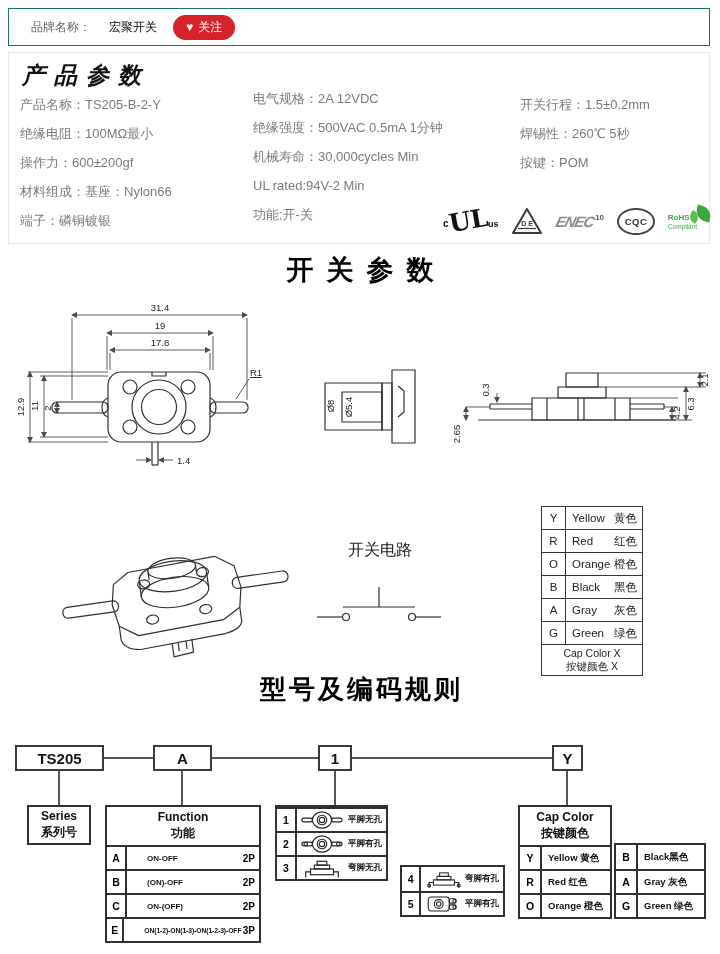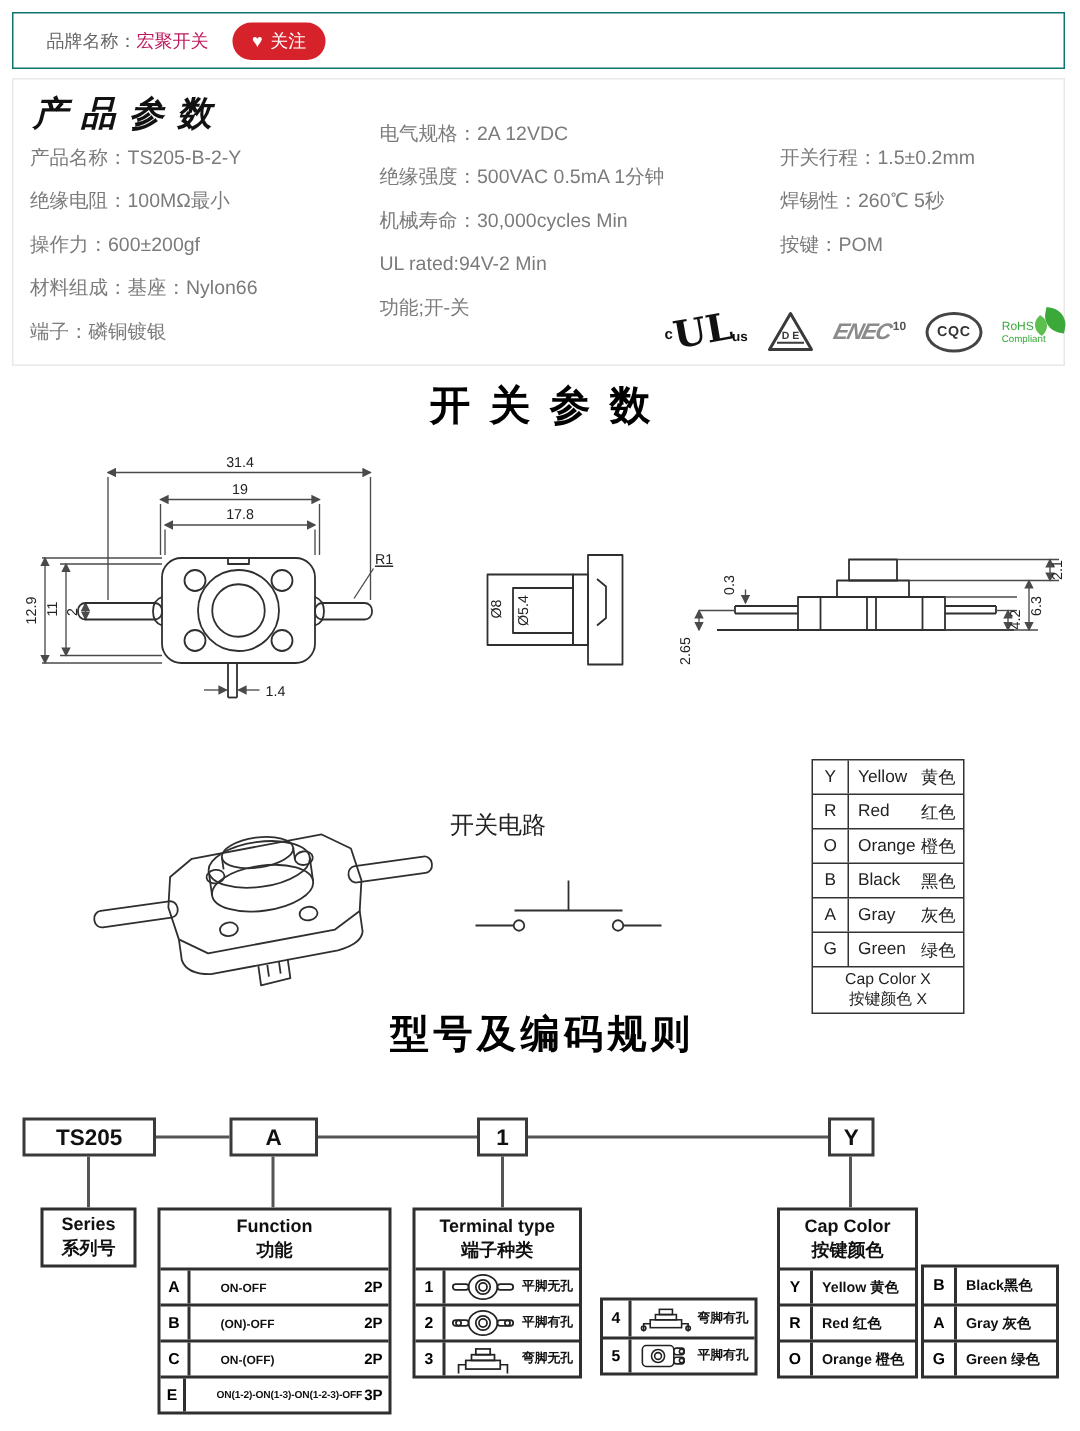--- a/index.html
+++ b/index.html
@@ -5,21 +5,21 @@
   *{margin:0;padding:0;box-sizing:border-box}
   html,body{background:#fff}
   body{font-family:"Liberation Sans",sans-serif;-webkit-font-smoothing:antialiased}
   .page{position:relative;width:720px;height:954px;background:#fff;overflow:hidden}
   .abs{position:absolute}
 
   
   .header-box{left:8px;top:8px;width:702px;height:38px;border:1px solid #0f766e;
     display:flex;align-items:center;padding-left:22px;background:#fff}
   .brand-label{font-size:12px;color:#666}
-  .brand-name{font-size:12px;color:#be185d;margin-left:0;cursor:pointer}
+  .brand-name{font-size:12px;color:#000000;margin-left:18px;cursor:pointer}
   .follow-btn{margin-left:16px;height:25px;padding:0 13px;background:#d6232b;border:none;
     border-radius:13px;color:#fff;font-size:12px;display:flex;align-items:center;gap:5px;cursor:pointer}
   .follow-heart{font-size:12px;line-height:1}
 
   
   .params-box{left:8px;top:52px;width:702px;height:192px;border:1px solid #e8e8e8;background:#fff}
   .params-title{left:22px;top:60px;font-family:"DejaVu Serif",serif;font-style:italic;font-weight:bold;
     font-size:23px;letter-spacing:9px;color:#111}
   .spec-col{font-size:13px;color:#7b7b7b;white-space:nowrap}
   .spec-col div{height:29px;line-height:29px}
@@ -35,34 +35,34 @@
   .enec-wrap{display:flex;align-items:flex-start}
   .enec-t{font-size:15px;font-weight:bold;font-style:italic;color:#8b8b8b;transform:skewX(-14deg);letter-spacing:-1px}
   .enec-n{font-size:8px;font-weight:bold;color:#555;margin-left:1px}
   .cqc-oval{width:40px;height:27px;border:2px solid #444;border-radius:50%;
     display:flex;align-items:center;justify-content:center;font-size:9.5px;font-weight:bold;color:#333;letter-spacing:.5px}
   .rohs{position:relative;width:46px;height:30px}
   .rohs-leaf{position:absolute;right:0;top:0;width:15px;height:15px;background:#3aa93a;
     border-radius:0 75% 0 75%;transform:rotate(12deg)}
   .rohs-leaf2{position:absolute;right:12px;top:6px;width:10px;height:10px;background:#5cbf4e;
     border-radius:0 75% 0 75%;transform:rotate(40deg)}
-  .rohs-t1{position:absolute;left:0;top:7px;font-size:8px;font-weight:normal;color:#3aa93a}
+  .rohs-t1{position:absolute;left:0;top:7px;font-size:8px;font-weight:bold;color:#3aa93a}
   .rohs-t2{position:absolute;left:0;top:17px;font-size:6.5px;color:#3aa93a}
 
   
   .sec-title{width:720px;text-align:center;font-weight:bold;color:#000}
   .t-switch{top:252px;font-size:27px;letter-spacing:13px;text-indent:13px}
   .t-coding{top:672px;font-size:26px;letter-spacing:3px;text-indent:3px}
 
   
   svg.tech{position:absolute;overflow:visible}
   .tech .ln{stroke:#2f2f2f;stroke-width:1.2;fill:none;stroke-linejoin:round}
   .tech .dim{stroke:#4a4a4a;stroke-width:.9;fill:none}
   .tech text{font-family:"Liberation Sans",sans-serif;font-size:9.5px;fill:#222}
-  .circuit-label{top:540px;left:300px;width:160px;
+  .circuit-label{top:540px;left:300px;width:160px;text-align:center;
     font-family:"DejaVu Serif",serif;font-size:16px;color:#222}
 
   
   .ctable{left:541px;top:506px;width:102px;border:1.5px solid #333;background:#fff;font-size:11.5px;color:#222}
   .crow{display:flex;height:23px;border-bottom:1.5px solid #333}
   .ccode{width:24px;border-right:1.5px solid #333;display:flex;align-items:center;justify-content:center}
   .cname{flex:1;display:flex;align-items:center;justify-content:space-between;padding:0 5px 0 6px}
   .cfoot{height:30px;display:flex;flex-direction:column;align-items:center;justify-content:center;
     font-size:10.5px;line-height:1.25}
 
@@ -109,21 +109,21 @@
   <div class="abs params-box"></div>
   <div class="abs params-title">产品参数</div>
 
   <div class="abs spec-col" style="left:20px;top:90px">
     <div>产品名称：TS205-B-2-Y</div>
     <div>绝缘电阻：100MΩ最小</div>
     <div>操作力：600±200gf</div>
     <div>材料组成：基座：Nylon66</div>
     <div>端子：磷铜镀银</div>
   </div>
-  <div class="abs spec-col" style="left:253px;top:74px">
+  <div class="abs spec-col" style="left:253px;top:84px">
     <div>电气规格：2A  12VDC</div>
     <div>绝缘强度：500VAC 0.5mA 1分钟</div>
     <div>机械寿命：30,000cycles  Min</div>
     <div>UL rated:94V-2 Min</div>
     <div>功能;开-关</div>
   </div>
   <div class="abs spec-col" style="left:520px;top:90px">
     <div>开关行程：1.5±0.2mm</div>
     <div>焊锡性：260℃ 5秒</div>
     <div>按键：POM</div>
@@ -381,24 +381,20 @@
       <div class="fn-pole">2P</div>
     </div>
     <div class="trow">
       <div class="tnum">E</div>
       <div class="fn-desc small">ON(1-2)-ON(1-3)-ON(1-2-3)-OFF</div>
       <div class="fn-pole">3P</div>
     </div>
   </div>
 
   <div class="tbl" style="left:275px;top:805px;width:113px">
-    <div class="tbl-head">
-      <div class="en">Terminal type</div>
-      <div class="cn">端子种类</div>
-    </div>
     <div class="trow">
       <div class="tnum">1</div>
       <svg class="term-icon" width="46" height="22" viewBox="0 0 48 22">
         <rect x="3" y="9" width="11" height="4" rx="2"></rect>
           <rect x="34" y="9" width="11" height="4" rx="2"></rect>
         <ellipse cx="24" cy="11" rx="10" ry="8.5"></ellipse>
           <circle cx="24" cy="11" r="5"></circle>
           <circle cx="24" cy="11" r="2.8"></circle>
       </svg>
       <div class="term-label">平脚无孔</div>

